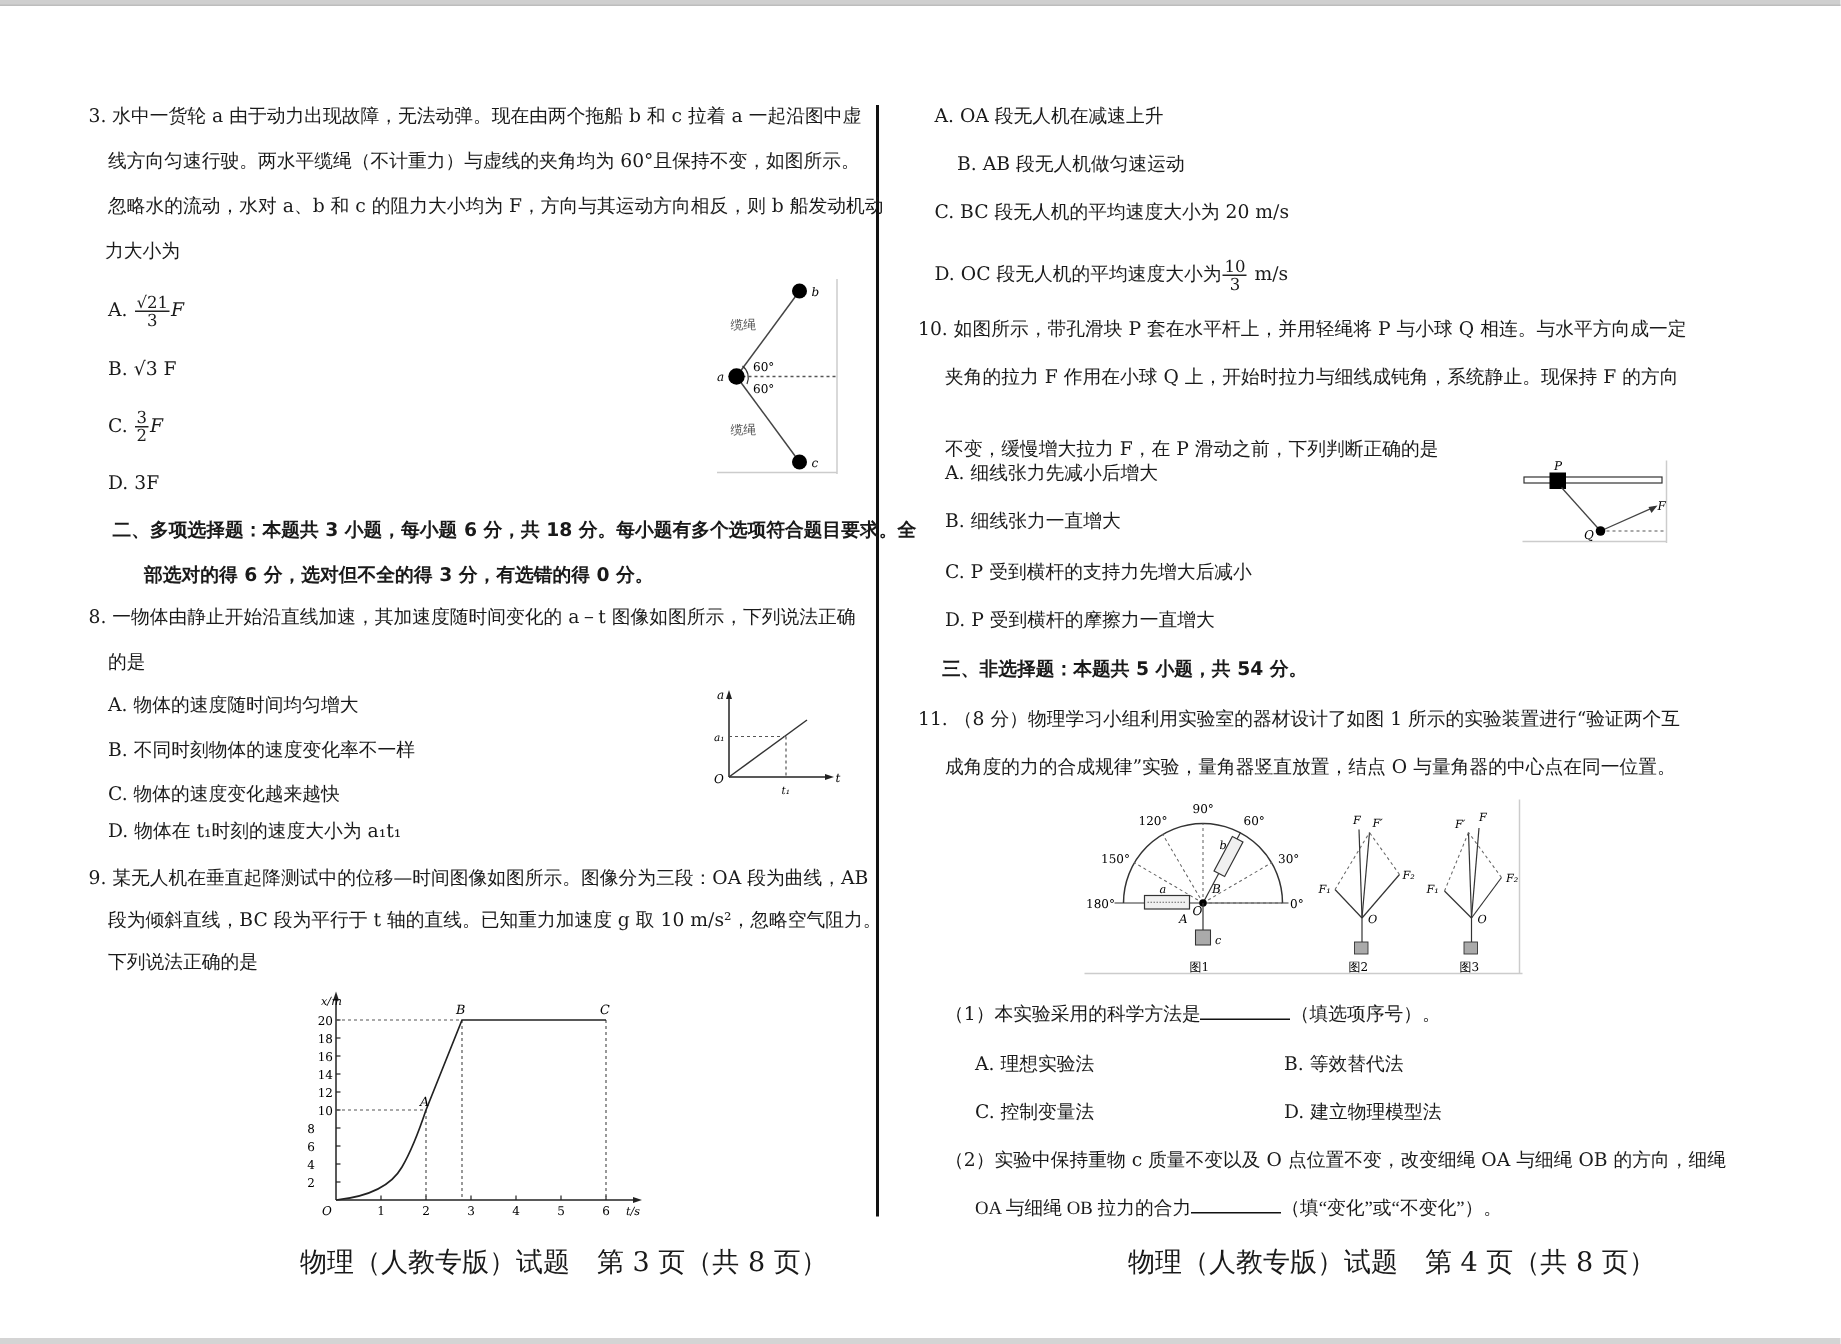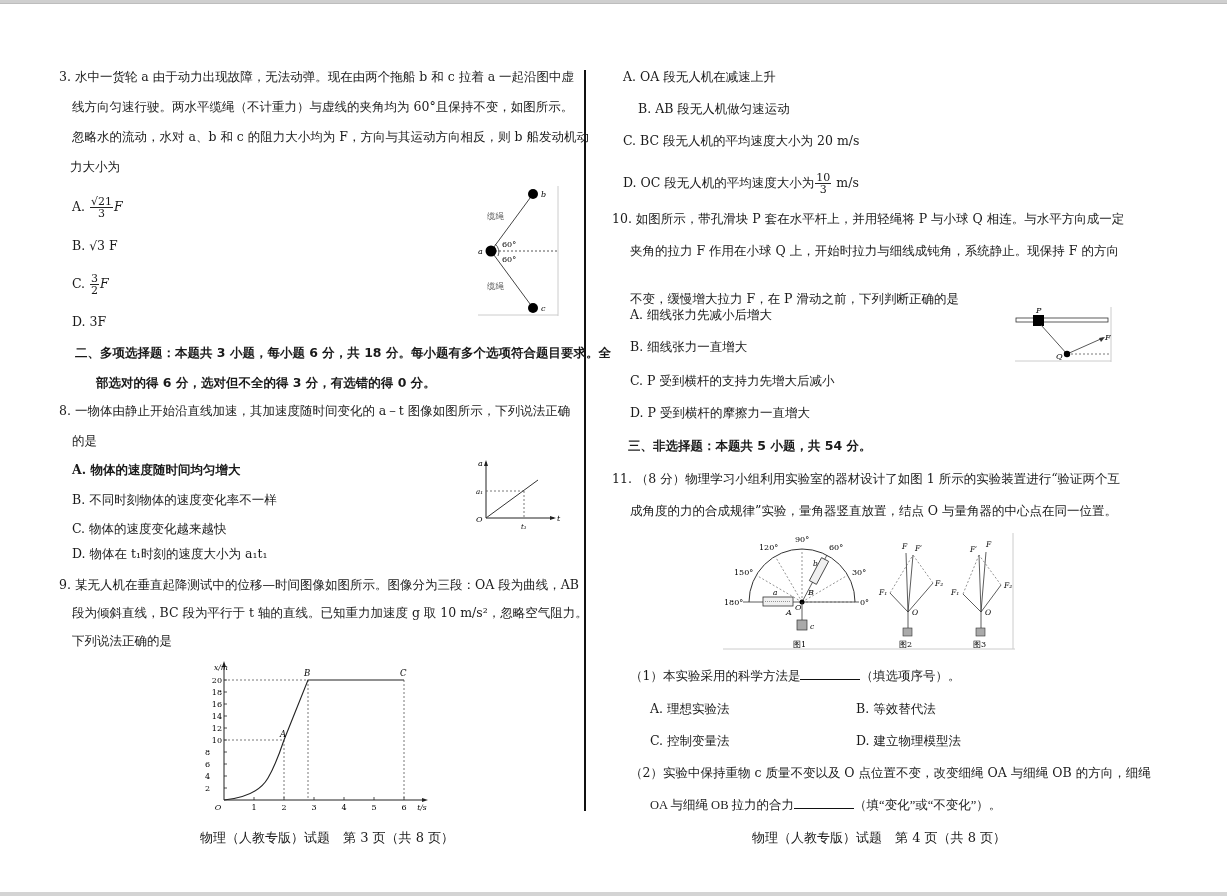--- a/index.html
+++ b/index.html
@@ -8,21 +8,21 @@
   .topbar{position:absolute;left:0;top:0;width:1227px;height:3px;background:#cfcfcf;border-bottom:1px solid #bdbdbd;}
   .botbar{position:absolute;left:0;top:892px;width:1227px;height:4px;background:#d4d4d4;}
   .divider{position:absolute;left:584px;top:70px;width:1.5px;height:741px;background:#111;}
   .t{position:absolute;white-space:nowrap;line-height:16px;}
   .sec{font-family:"DejaVu Sans","Liberation Sans",sans-serif;font-weight:bold;font-size:12.5px;margin-left:16px;}
   i.v{font-style:italic;}
   .frac{display:inline-block;vertical-align:middle;text-align:center;font-size:11px;line-height:11px;margin:0 1px;}
   .frac .n{display:block;border-bottom:1px solid #222;padding:0 1px;}
   .frac .d{display:block;}
   .blank{display:inline-block;width:60px;border-bottom:1px solid #111;height:11px;vertical-align:baseline;}
-  .footer{position:absolute;white-space:nowrap;font-size:13px;text-align:center;}
+  .footer{position:absolute;white-space:nowrap;font-size:18px;text-align:center;}
   svg{position:absolute;overflow:visible;}
   svg text{font-family:"DejaVu Serif","Liberation Serif",serif;}
 </style>
 </head>
 <body>
 
 <div class="topbar"></div>
 <div class="divider"></div>
 
 <div>
@@ -64,21 +64,21 @@
     <text x="24" y="76" font-size="8">60°</text>
     <text x="9" y="33" font-size="8.5" fill="#555">缆绳</text>
     <text x="9" y="103" font-size="8.5" fill="#555">缆绳</text>
   </svg>
 
   <div class="t sec" style="left:59px;top:345px;">二、多项选择题：本题共 3 小题，每小题 6 分，共 18 分。每小题有多个选项符合题目要求。全</div>
   <div class="t sec" style="left:80px;top:375px;">部选对的得 6 分，选对但不全的得 3 分，有选错的得 0 分。</div>
 
   <div class="t" style="left:59px;top:403px;">8. 一物体由静止开始沿直线加速，其加速度随时间变化的 a－t 图像如图所示，下列说法正确</div>
   <div class="t" style="left:72px;top:433px;">的是</div>
-  <div class="t" style="left:72px;top:462px;font-weight:bold;">A. 物体的速度随时间均匀增大</div>
+  <div class="t" style="left:72px;top:462px;">A. 物体的速度随时间均匀增大</div>
   <div class="t" style="left:72px;top:492px;">B. 不同时刻物体的速度变化率不一样</div>
   <div class="t" style="left:72px;top:521px;">C. 物体的速度变化越来越快</div>
   <div class="t" style="left:72px;top:546px;">D. 物体在 t₁时刻的速度大小为 a₁t₁</div>
 
   <svg style="left:476px;top:458px;" width="84" height="72" viewBox="0 0 84 72">
     <line x1="10" y1="60" x2="10" y2="4" stroke="#222" stroke-width="1"></line>
     <polygon points="10,2 8,8 12,8" fill="#222"></polygon>
     <line x1="10" y1="60" x2="78" y2="60" stroke="#222" stroke-width="1"></line>
     <polygon points="80,60 74,58 74,62" fill="#222"></polygon>
     <line x1="10" y1="60" x2="62" y2="22" stroke="#333" stroke-width="1"></line>

